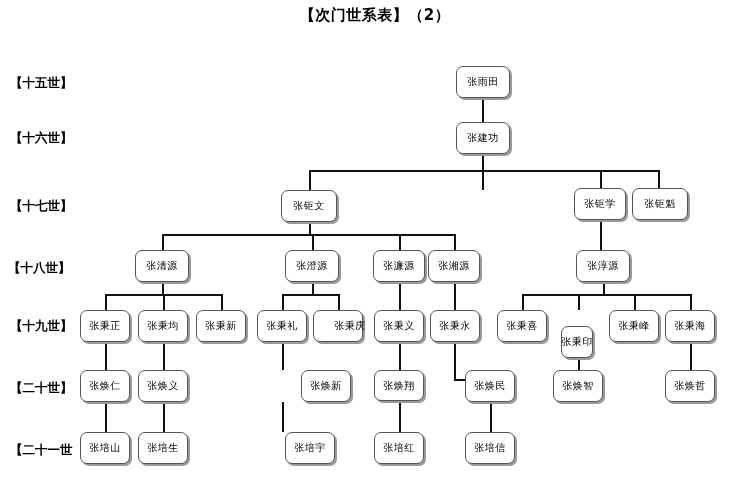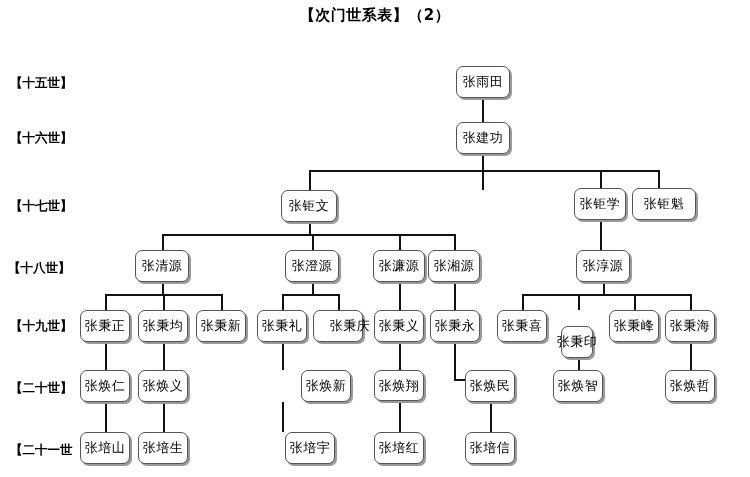--- a/index.html
+++ b/index.html
@@ -38,21 +38,21 @@
   .node {
     position: absolute;
     box-sizing: border-box;
     background: #ffffff;
     border: 1.3px solid #555555;
     border-radius: 7px;
     box-shadow: 2px 2px 0 0 #9a9a9a;
     display: flex;
     align-items: center;
     justify-content: center;
-    font-size: 13px;
+    font-size: 10px;
     color: #000000;
     white-space: nowrap;
     letter-spacing: 0.5px;
     z-index: 3;
   }
   .edge {
     position: absolute;
     background: #111111;
     z-index: 1;
   }
@@ -119,21 +119,21 @@
       <div class="edge edge-v" style="left: 163px; top: 402px; height: 30px;"></div>
       <div class="edge edge-v" style="left: 282px; top: 402px; height: 30px;"></div>
       <div class="edge edge-v" style="left: 399px; top: 402px; height: 30px;"></div>
       <div class="edge edge-v" style="left: 490px; top: 402px; height: 30px;"></div>
     </div>
   <div id="nodes-layer">
       <div class="node" style="left: 456px; top: 66px; width: 54px; height: 32px;">张雨田</div>
       <div class="node" style="left: 456px; top: 122px; width: 54px; height: 32px;">张建功</div>
       <div class="node" style="left: 281px; top: 190px; width: 56px; height: 32px;">张钜文</div>
       <div class="node" style="left: 574px; top: 188px; width: 52px; height: 32px;">张钜学</div>
-      <div class="node" style="left: 632px; top: 188px; width: 64px; height: 32px;">张钜魁</div>
+      <div class="node" style="left: 632px; top: 188px; width: 56px; height: 32px;">张钜魁</div>
       <div class="node" style="left: 135px; top: 250px; width: 54px; height: 32px;">张清源</div>
       <div class="node" style="left: 285px; top: 250px; width: 54px; height: 32px;">张澄源</div>
       <div class="node" style="left: 373px; top: 250px; width: 52px; height: 32px;">张濂源</div>
       <div class="node" style="left: 428px; top: 250px; width: 52px; height: 32px;">张湘源</div>
       <div class="node" style="left: 576px; top: 250px; width: 54px; height: 32px;">张淳源</div>
       <div class="node" style="left: 80px; top: 310px; width: 50px; height: 32px;">张秉正</div>
       <div class="node" style="left: 138px; top: 310px; width: 50px; height: 32px;">张秉均</div>
       <div class="node" style="left: 196px; top: 310px; width: 50px; height: 32px;">张秉新</div>
       <div class="node" style="left: 257px; top: 310px; width: 50px; height: 32px;">张秉礼</div>
       <div class="node" style="left: 313px; top: 310px; width: 50px; height: 32px; padding-left: 24px;">张秉庆</div>

